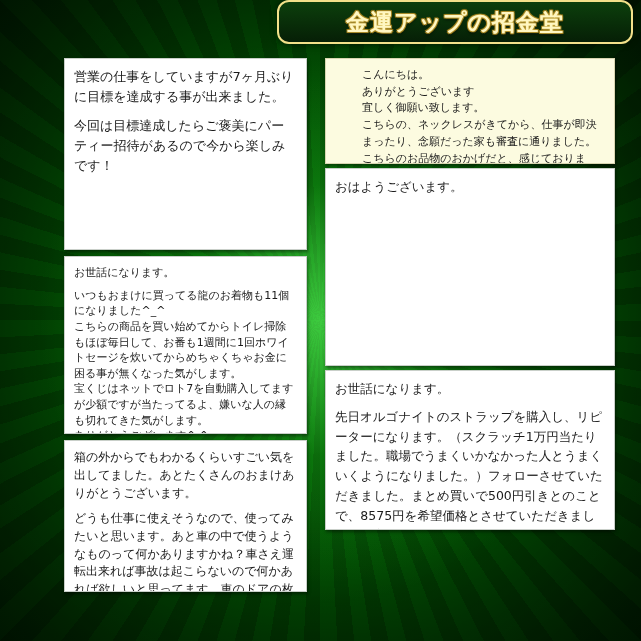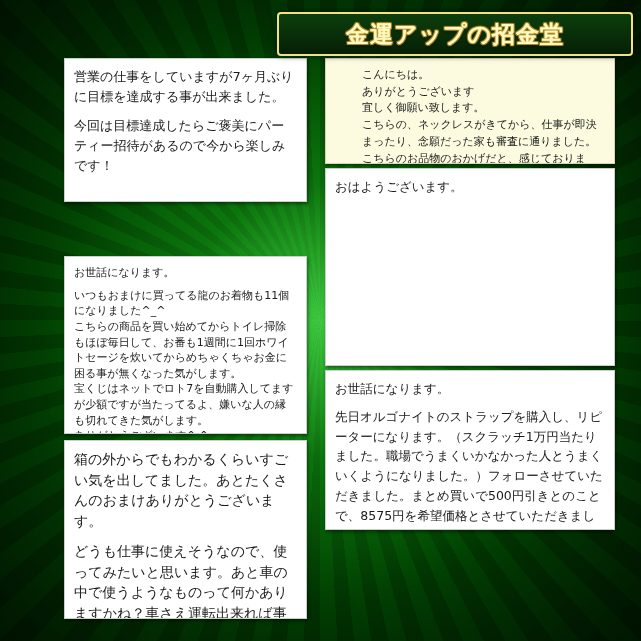--- a/index.html
+++ b/index.html
@@ -29,27 +29,27 @@
     content: "";
     position: absolute;
     inset: 0;
     background: radial-gradient(circle at 50% 50%, rgba(120,255,120,0.45) 0%, rgba(40,160,40,0.18) 30%, rgba(0,0,0,0.0) 58%, rgba(0,0,0,0.45) 100%);
     pointer-events: none;
   }
 
   
   .header-banner {
     position: absolute;
-    top: 12px;
+    top: 0;
     right: 8px;
     width: 352px;
     height: 40px;
     background: linear-gradient(180deg, #0c3f0c 0%, #061f06 100%);
     border: 2px solid #f3e18a;
-    border-radius: 4px;
+    border-radius: 12px;
     box-shadow: 0 0 6px rgba(0,0,0,0.6);
     display: flex;
     align-items: center;
     justify-content: center;
     z-index: 5;
   }
   .header-title {
     font-size: 23px;
     font-weight: bold;
     letter-spacing: 1px;
@@ -87,34 +87,34 @@
   }
   .cream {
     background: #fcfbe0;
     color: #1a1a1a;
     border: 1px solid #d8d6b0;
   }
 
   
   #note-sales {
     left: 64px; top: 58px;
-    width: 243px; height: 144px;
+    width: 243px; height: 192px;
     font-size: 13px;
     line-height: 1.55;
   }
   #note-kimono {
     left: 64px; top: 256px;
     width: 243px; height: 178px;
     font-size: 11px;
     line-height: 1.42;
   }
   #note-box {
     left: 64px; top: 440px;
-    width: 243px; height: 179px;
-    font-size: 14px;
+    width: 243px; height: 152px;
+    font-size: 12px;
     line-height: 1.48;
   }
 
   
   #note-greeting {
     left: 325px; top: 58px;
     width: 290px; height: 106px;
     font-size: 11px;
     line-height: 1.52;
     padding-left: 36px;

